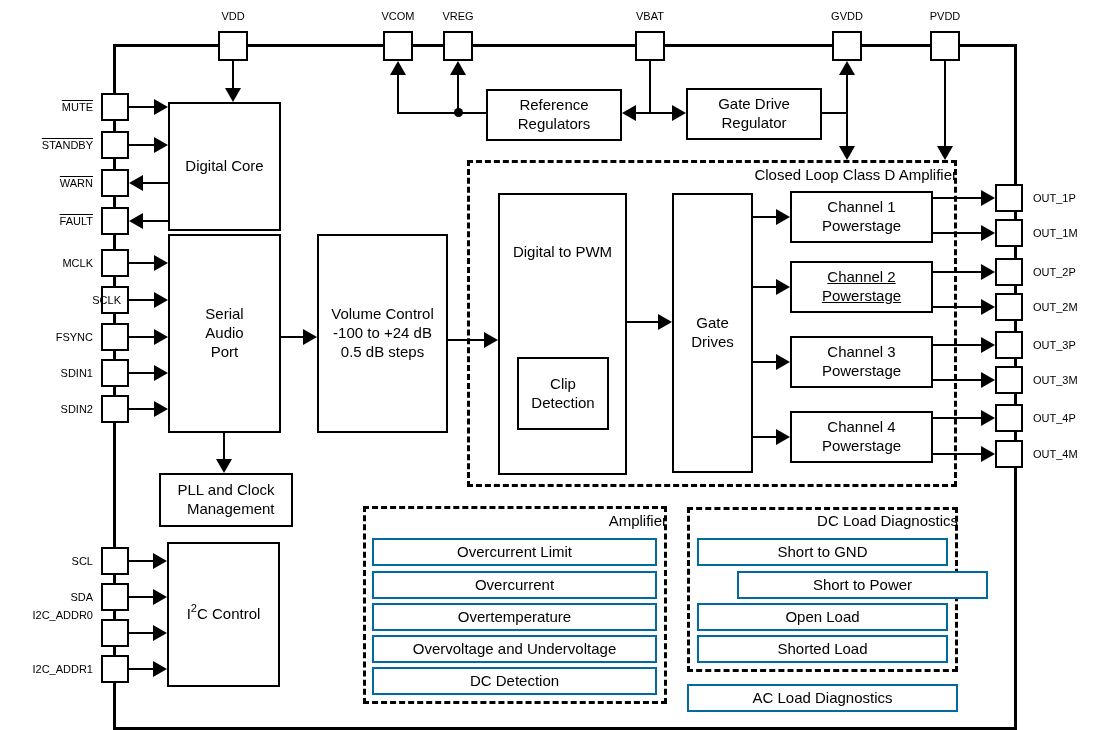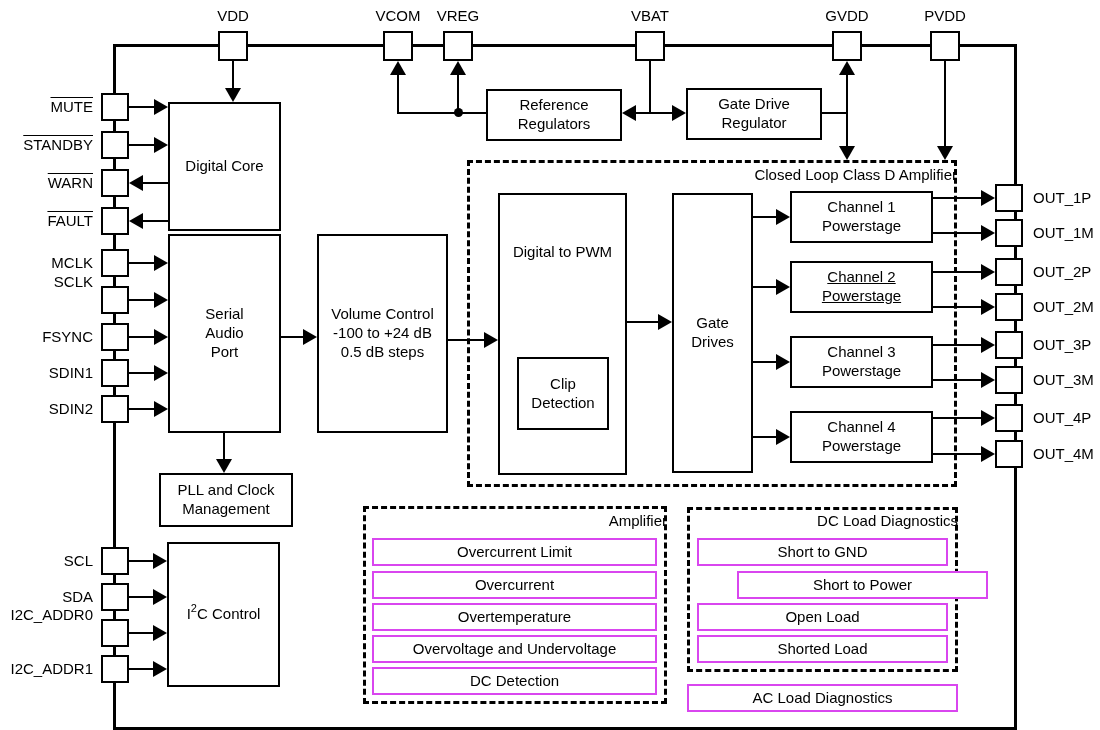--- a/index.html
+++ b/index.html
@@ -5,25 +5,25 @@
   html,body{margin:0;padding:0;background:#ffffff;}
   .stage{position:relative;width:1100px;height:730px;background:#ffffff;
          font-family:"Liberation Sans","DejaVu Sans",sans-serif;color:#000;overflow:hidden;}
   .chip-outline{position:absolute;border:3px solid #000;background:transparent;}
   .block{position:absolute;border:2px solid #000;background:#fff;display:flex;
          align-items:center;justify-content:center;text-align:center;
          white-space:pre-line;font-size:15px;line-height:1.25;box-sizing:border-box;}
   .block.topalign{align-items:flex-start;padding-top:48px;}
   .dashed-box{position:absolute;border:3px dashed #000;box-sizing:border-box;background:transparent;}
   .dash-title{position:absolute;text-align:right;font-size:15px;}
-  .row-box{position:absolute;border:2px solid #d946ef;background:#fff;box-sizing:border-box;
+  .row-box{position:absolute;border:2px solid #0369a1;background:#fff;box-sizing:border-box;
            font-size:15px;text-align:center;line-height:24px;height:28px;}
   .pin{position:absolute;width:28px;height:28px;border:2px solid #000;background:#fff;box-sizing:border-box;}
   .pin.toppin{width:30px;height:30px;}
-  .plabel{position:absolute;font-size:15px;white-space:nowrap;}
+  .plabel{position:absolute;font-size:11px;white-space:nowrap;}
   .left-label{left:0;width:93px;text-align:right;line-height:28px;}
   .right-label{left:1033px;line-height:28px;}
   .top-label{width:80px;text-align:center;top:5px;line-height:22px;}
   .ovl{text-decoration:overline;}
   .wire-h{position:absolute;height:2px;background:#000;}
   .wire-v{position:absolute;width:2px;background:#000;}
   .ar{position:absolute;width:0;height:0;}
   .ar.r{border-top:8px solid transparent;border-bottom:8px solid transparent;border-left:14px solid #000;}
   .ar.l{border-top:8px solid transparent;border-bottom:8px solid transparent;border-right:14px solid #000;}
   .ar.d{border-left:8px solid transparent;border-right:8px solid transparent;border-top:14px solid #000;}
@@ -64,21 +64,21 @@
   <div class="block" style="left:672px;top:193px;width:81px;height:280px;">Gate
 Drives</div>
   <div class="block" style="left:790px;top:191px;width:143px;height:52px;">Channel 1
 Powerstage</div>
   <div class="block" style="left:790px;top:261px;width:143px;height:52px;text-decoration:underline;">Channel 2
 Powerstage</div>
   <div class="block" style="left:790px;top:336px;width:143px;height:52px;">Channel 3
 Powerstage</div>
   <div class="block" style="left:790px;top:411px;width:143px;height:52px;">Channel 4
 Powerstage</div>
-  <div class="block" style="left:159px;top:473px;width:134px;height:54px;">PLL and Clock
+  <div class="block" style="left:159px;top:473px;width:134px;height:54px;text-align:right;">PLL and Clock
 Management</div>
   <div class="block" style="left:167px;top:542px;width:113px;height:145px;"><span>I</span><sup class="i2c">2</sup><span>C Control</span></div>
 
   <div class="row-box" style="left:372px;top:538px;width:285px;">Overcurrent Limit</div>
   <div class="row-box" style="left:372px;top:571px;width:285px;">Overcurrent</div>
   <div class="row-box" style="left:372px;top:603px;width:285px;">Overtemperature</div>
   <div class="row-box" style="left:372px;top:635px;width:285px;">Overvoltage and Undervoltage</div>
   <div class="row-box" style="left:372px;top:667px;width:285px;">DC Detection</div>
 
   <div class="row-box" style="left:697px;top:538px;width:251px;">Short to GND</div>
@@ -199,21 +199,21 @@
   <div class="pin" style="left:101px;top:395px;"></div>
   <div class="pin" style="left:101px;top:547px;"></div>
   <div class="pin" style="left:101px;top:583px;"></div>
   <div class="pin" style="left:101px;top:619px;"></div>
   <div class="pin" style="left:101px;top:655px;"></div>
   <div class="plabel left-label ovl" style="top:93px;">MUTE</div>
   <div class="plabel left-label ovl" style="top:131px;">STANDBY</div>
   <div class="plabel left-label ovl" style="top:169px;">WARN</div>
   <div class="plabel left-label ovl" style="top:207px;">FAULT</div>
   <div class="plabel left-label" style="top:249px;">MCLK</div>
-  <div class="plabel left-label" style="top:268px;">SCLK</div>
+  <div class="plabel left-label" style="top:286px;margin-left:28px;">SCLK</div>
   <div class="plabel left-label" style="top:323px;">FSYNC</div>
   <div class="plabel left-label" style="top:359px;">SDIN1</div>
   <div class="plabel left-label" style="top:395px;">SDIN2</div>
   <div class="plabel left-label" style="top:547px;">SCL</div>
   <div class="plabel left-label" style="top:583px;">SDA</div>
   <div class="plabel left-label" style="top:601px;">I2C_ADDR0</div>
   <div class="plabel left-label" style="top:655px;">I2C_ADDR1</div>
 
   <div class="pin" style="left:995px;top:184px;"></div>
   <div class="pin" style="left:995px;top:219px;"></div>

